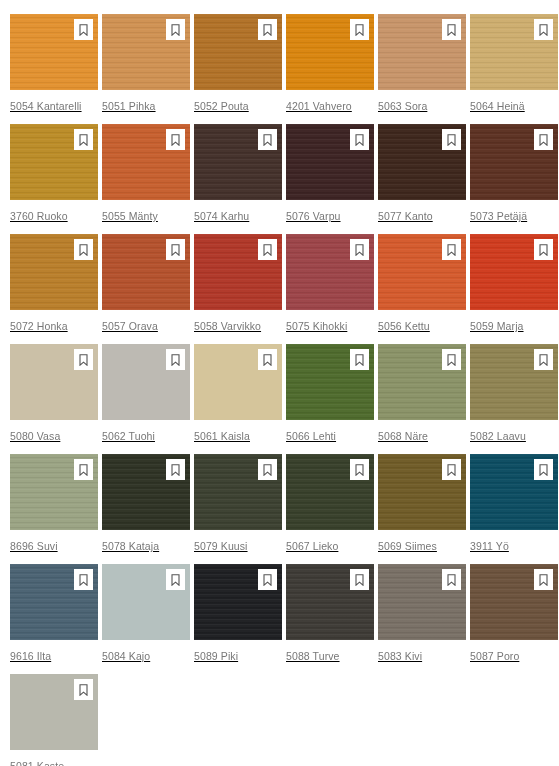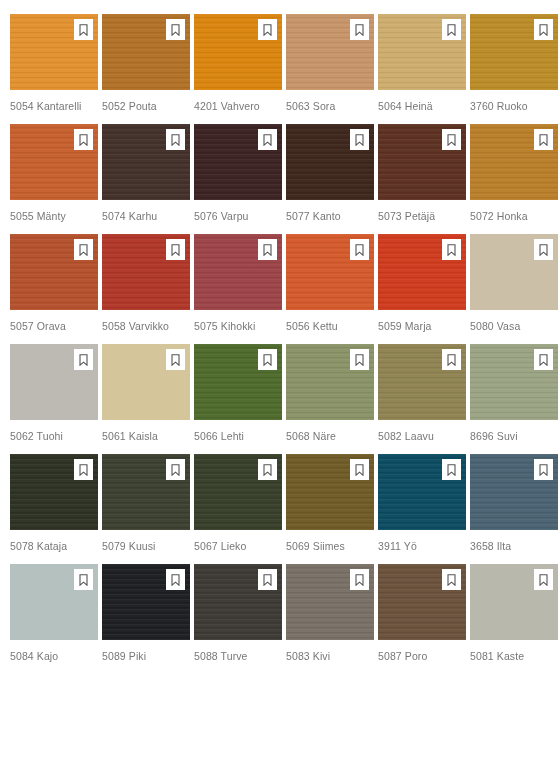--- a/index.html
+++ b/index.html
@@ -20,20 +20,21 @@
     column-gap: 0px;
     row-gap: 0px;
     padding: 14px 0 0 10px;
     box-sizing: border-box;
   }
   .swatch-cell {
     width: 86px;
     height: 110px;
     position: relative;
     box-sizing: border-box;
+    text-decoration: underline;
   }
   .swatch-chip {
     width: 88px;
     height: 76px;
     position: relative;
     overflow: hidden;
     background-repeat: repeat;
   }
   
   .swatch-chip::after {
@@ -90,20 +91,30 @@
       <div class="bookmark-btn">
         <svg width="9" height="12" viewBox="0 0 9 12" aria-hidden="true">
           <path d="M1 0.8 H8 V11.2 L4.5 8.2 L1 11.2 Z" fill="none" stroke="#555555" stroke-width="1.1" stroke-linejoin="miter"></path>
         </svg>
       </div>
     </div>
     <div class="swatch-label">5054 Kantarelli</div>
   </div>
 
 
+  <div class="swatch-cell">
+    <div class="swatch-chip" style="background-color: rgb(207, 145, 82);">
+      <div class="bookmark-btn">
+        <svg width="9" height="12" viewBox="0 0 9 12" aria-hidden="true">
+          <path d="M1 0.8 H8 V11.2 L4.5 8.2 L1 11.2 Z" fill="none" stroke="#555555" stroke-width="1.1" stroke-linejoin="miter"></path>
+        </svg>
+      </div>
+    </div>
+    <div class="swatch-label">5051 Pihka</div>
+  </div>
 
   <div class="swatch-cell">
     <div class="swatch-chip" style="background-color: rgb(177, 113, 39);">
       <div class="bookmark-btn">
         <svg width="9" height="12" viewBox="0 0 9 12" aria-hidden="true">
           <path d="M1 0.8 H8 V11.2 L4.5 8.2 L1 11.2 Z" fill="none" stroke="#555555" stroke-width="1.1" stroke-linejoin="miter"></path>
         </svg>
       </div>
     </div>
     <div class="swatch-label">5052 Pouta</div>
@@ -408,21 +419,21 @@
   </div>
 
   <div class="swatch-cell">
     <div class="swatch-chip" style="background-color: rgb(74, 98, 114);">
       <div class="bookmark-btn">
         <svg width="9" height="12" viewBox="0 0 9 12" aria-hidden="true">
           <path d="M1 0.8 H8 V11.2 L4.5 8.2 L1 11.2 Z" fill="none" stroke="#555555" stroke-width="1.1" stroke-linejoin="miter"></path>
         </svg>
       </div>
     </div>
-    <div class="swatch-label">3658 Ilta</div>
+    <div class="swatch-label">9616 Ilta</div>
   </div>
 
   <div class="swatch-cell">
     <div class="swatch-chip plain" style="background-color: rgb(181, 193, 191);">
       <div class="bookmark-btn">
         <svg width="9" height="12" viewBox="0 0 9 12" aria-hidden="true">
           <path d="M1 0.8 H8 V11.2 L4.5 8.2 L1 11.2 Z" fill="none" stroke="#555555" stroke-width="1.1" stroke-linejoin="miter"></path>
         </svg>
       </div>
     </div>

